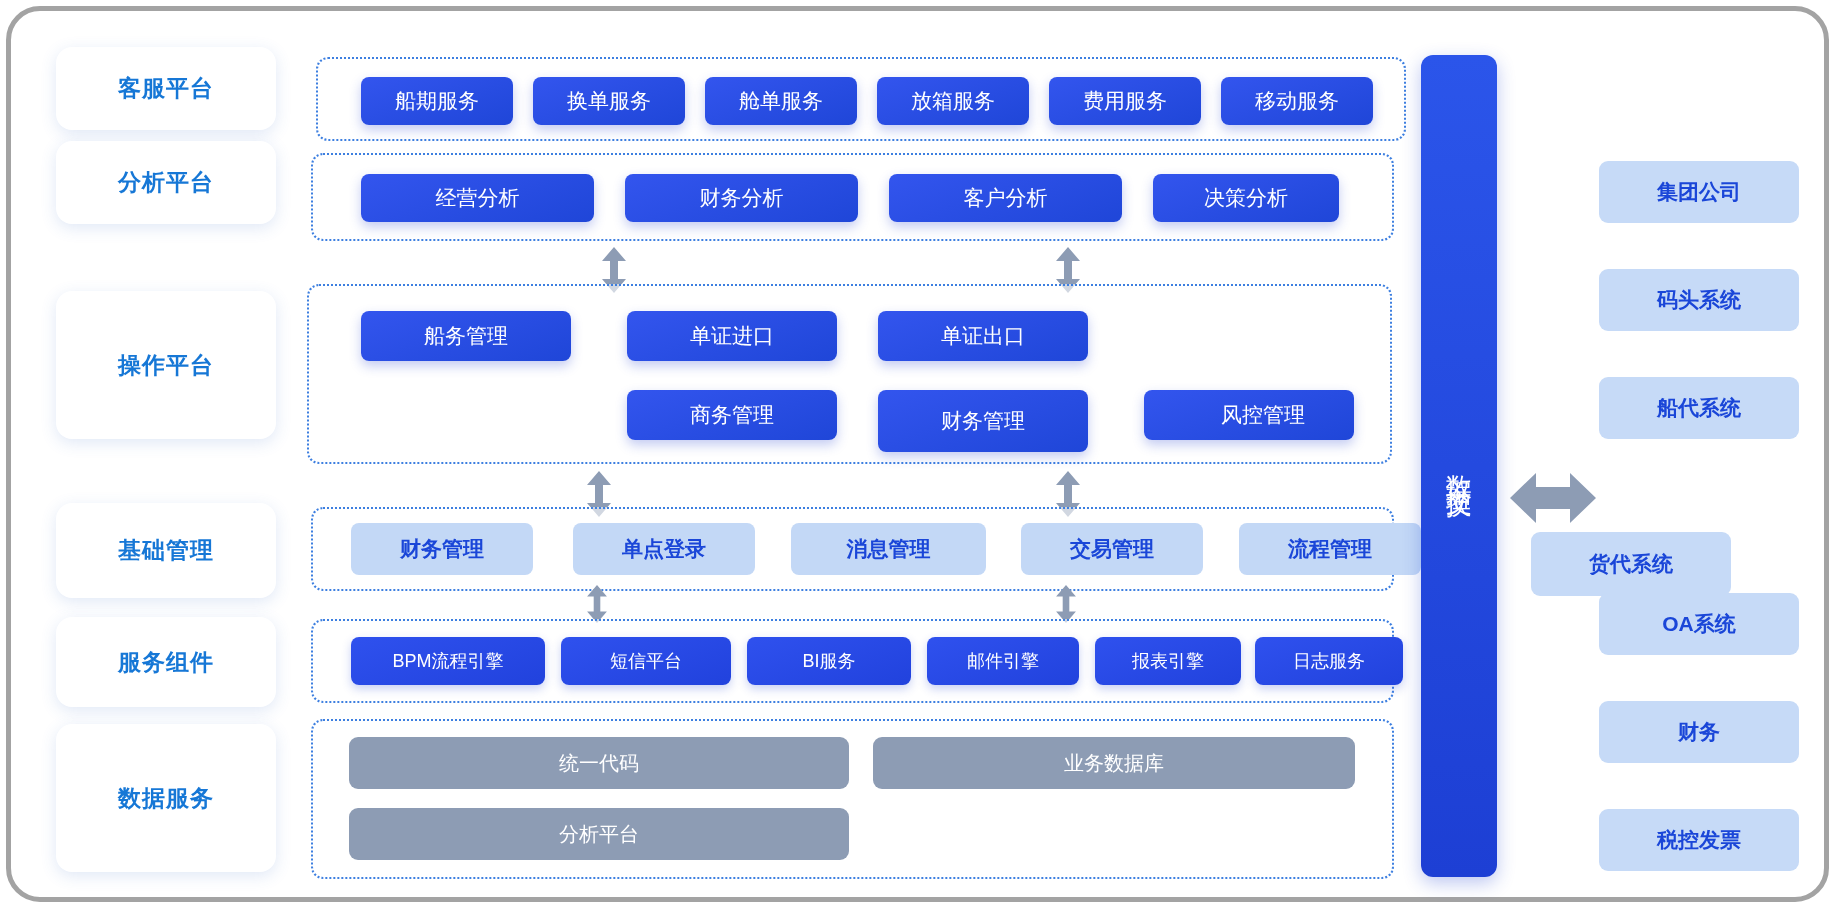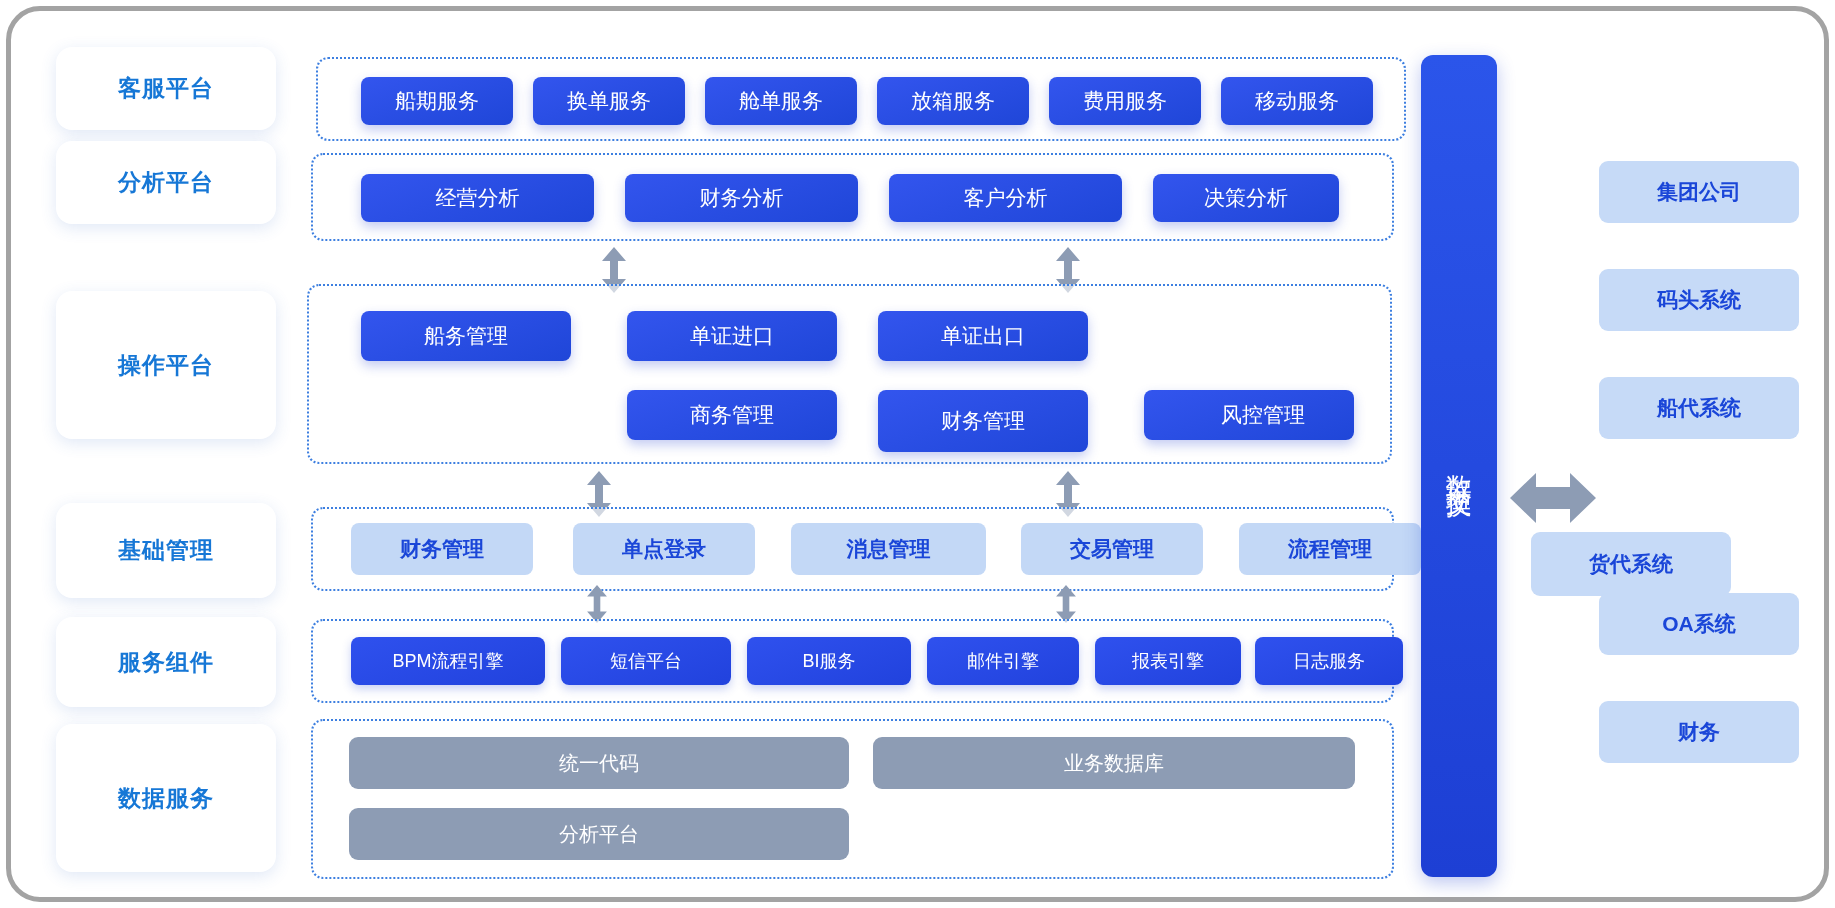--- a/index.html
+++ b/index.html
@@ -283,15 +283,18 @@
   </div>
   <div class="chip chip-side" style="left:1510px; top:466px; width:200px; height:64px;margin-top:47px;">
     <span>货代系统</span>
   </div>
   <div class="chip chip-side" style="left:1578px; top:574px; width:200px; height:62px;">
     <span>OA系统</span>
   </div>
   <div class="chip chip-side" style="left:1578px; top:682px; width:200px; height:62px;">
     <span>财务</span>
   </div>
+  <div class="chip chip-side" style="left:1578px; top:790px; width:200px; height:62px;">
+    <span>税控发票</span>
+  </div>
 
 </div>
 </div>
 
 </body></html>

